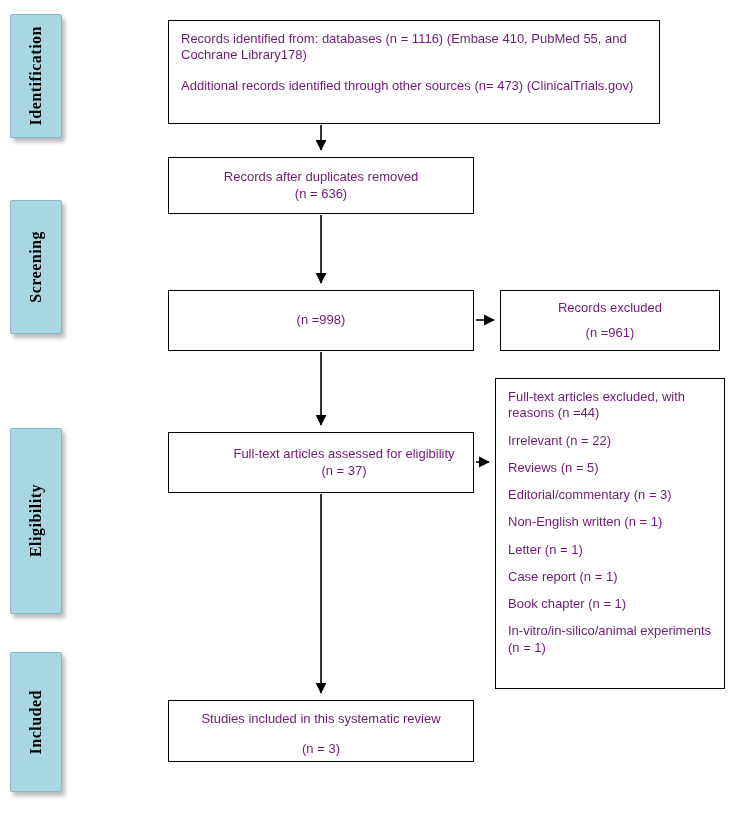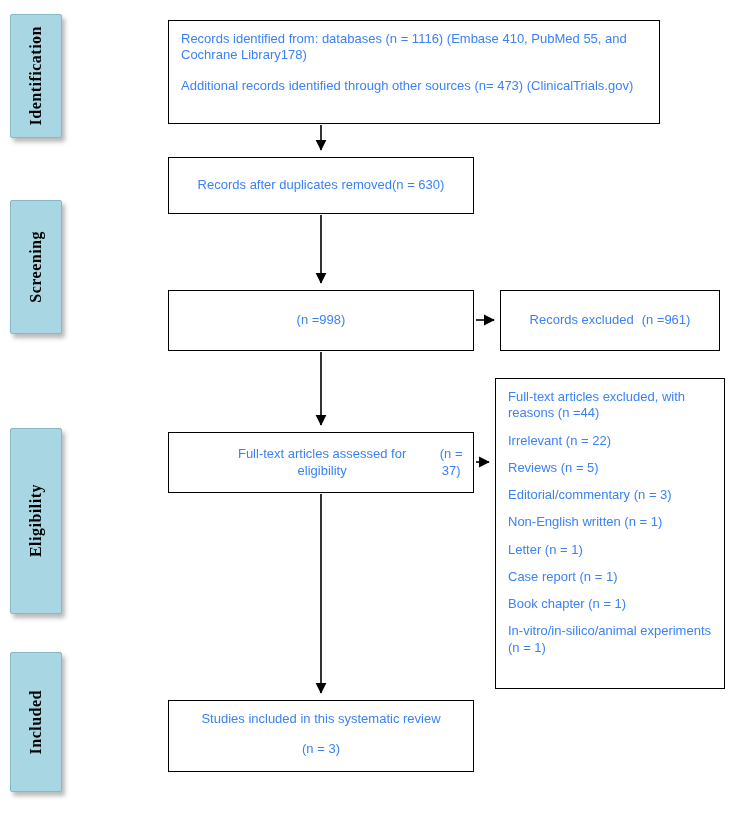--- a/index.html
+++ b/index.html
@@ -33,41 +33,41 @@
     letter-spacing:0.5px;
     white-space:nowrap;
   }
   
   .fbox{
     position:absolute;
     background:#ffffff;
     border:1.5px solid #000;
     box-sizing:border-box;
     font-size:13px;
-    color:#3b82f6;
+    color:#701a75;
     line-height:1.25;
   }
   .fbox.centered{
     display:flex;
-    flex-direction:row;
+    flex-direction:column;
     align-items:center;
     justify-content:center;
     text-align:center;
   }
   #box-identified{left:168px;top:20px;width:492px;height:104px;padding:10px 12px;}
   #box-identified .para{margin:0 0 14px 0;}
   #box-identified .para:last-child{margin-bottom:0;}
   #box-duplicates{left:168px;top:157px;width:306px;height:57px;}
   #box-screened{left:168px;top:290px;width:306px;height:61px;}
   #box-excluded{left:500px;top:290px;width:220px;height:61px;gap:8px;}
   #box-fulltext{left:168px;top:432px;width:306px;height:61px;padding-left:46px;}
   #box-reasons{left:495px;top:378px;width:230px;height:311px;padding:10px 12px;}
   #box-reasons .reason-line{margin:0 0 11px 0;}
   #box-reasons .reason-line:last-child{margin-bottom:0;}
-  #box-included{left:168px;top:700px;width:306px;height:72px;padding-top:10px;
+  #box-included{left:168px;top:700px;width:306px;height:62px;padding-top:10px;
     display:flex;flex-direction:column;align-items:center;text-align:center;}
   #box-included .n-line{margin-top:14px;}
   
   #arrow-layer{
     position:absolute;left:0;top:0;width:732px;height:816px;
     pointer-events:none;
   }
 </style>
 </head>
 <body>
@@ -87,21 +87,21 @@
     <span class="vlabel">Included</span>
   </div>
 
   <div class="fbox" id="box-identified" style="border-color: rgb(0, 0, 0);">
     <p class="para">Records identified from: databases (n = 1116) (Embase 410, PubMed 55, and Cochrane Library178)</p>
     <p class="para">Additional records identified through other sources (n= 473) (ClinicalTrials.gov)</p>
   </div>
 
   <div class="fbox centered" id="box-duplicates" style="border-color: rgb(0, 0, 0);">
     <div>Records after duplicates removed</div>
-    <div>(n = 630)</div>
+    <div>(n = 636)</div>
   </div>
 
   <div class="fbox centered" id="box-screened" style="border-color: rgb(0, 0, 0);">
     <div>(n =998)</div>
   </div>
 
   <div class="fbox centered" id="box-excluded" style="border-color: rgb(0, 0, 0);">
     <div>Records excluded</div>
     <div>(n =961)</div>
   </div>

